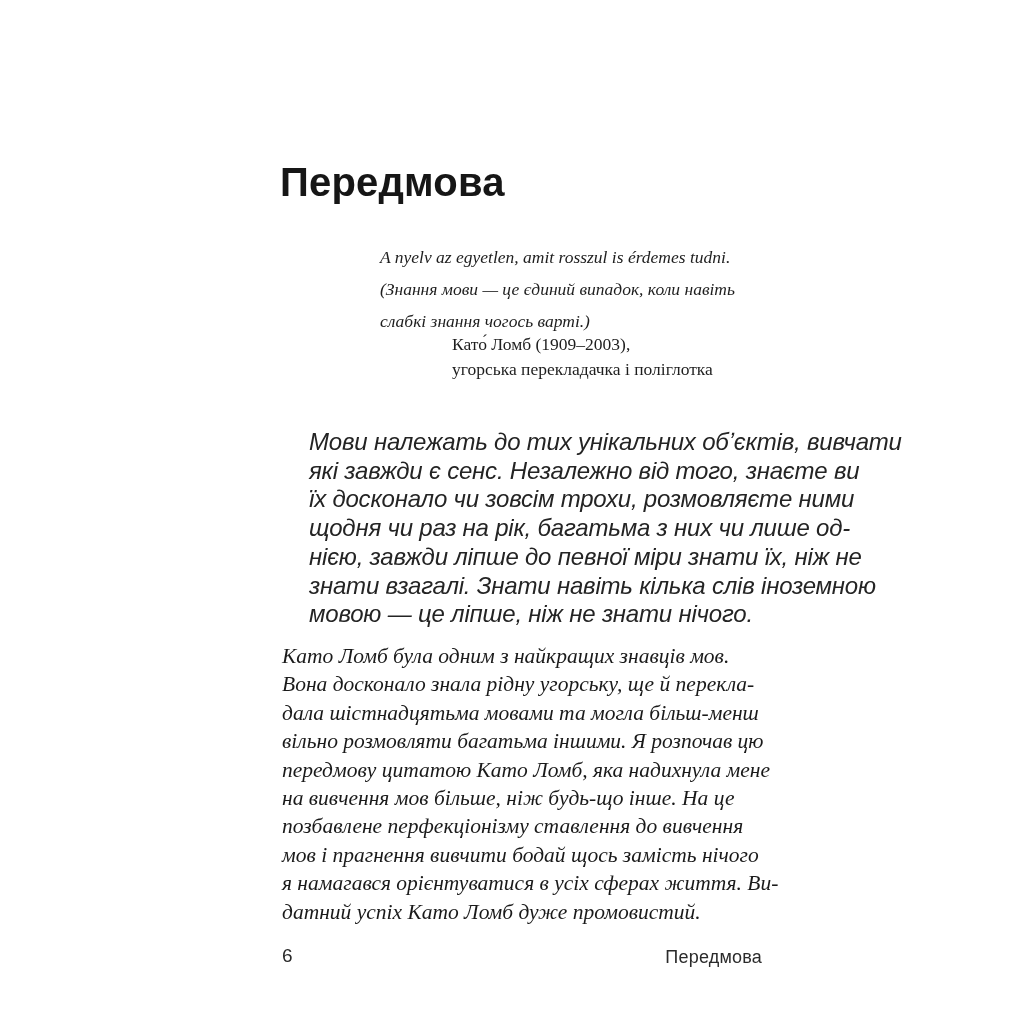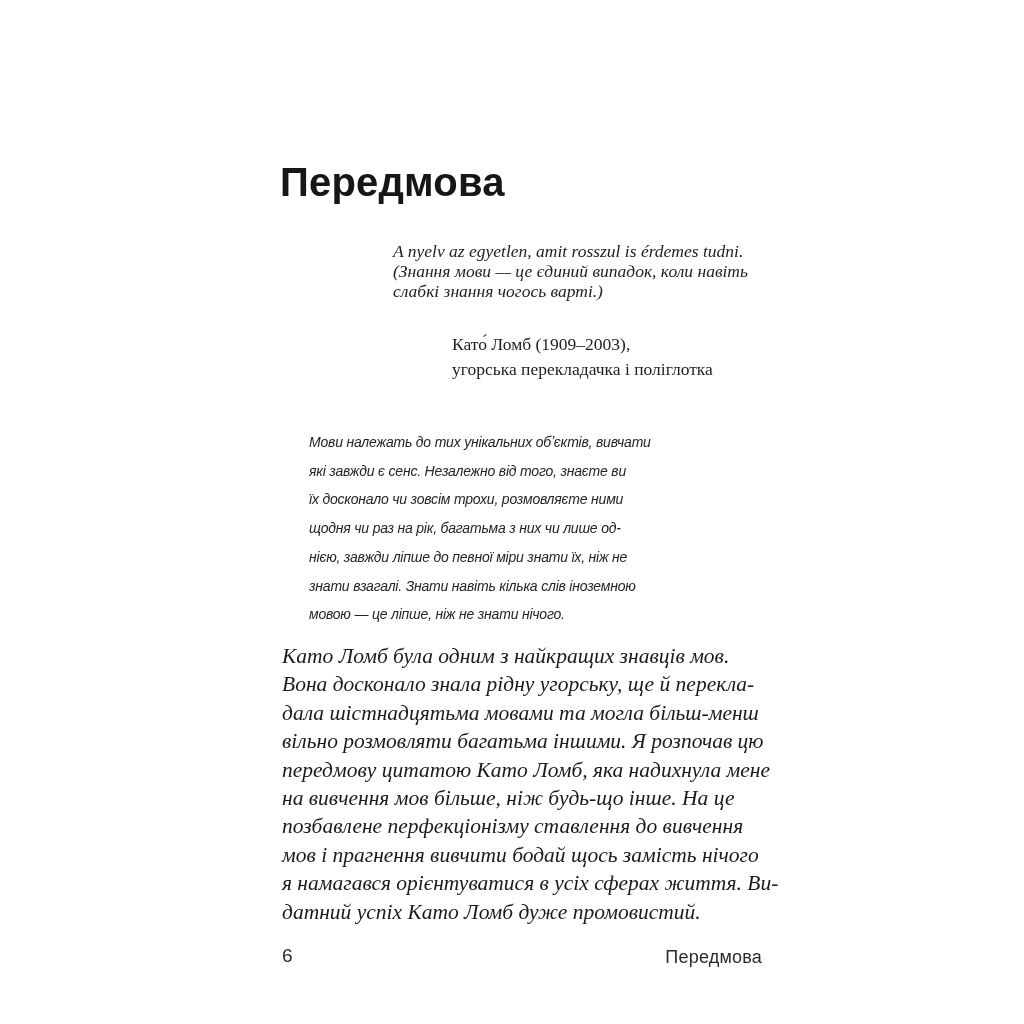--- a/index.html
+++ b/index.html
@@ -22,26 +22,26 @@
     font-family: "Liberation Sans", "DejaVu Sans", sans-serif;
     font-weight: 700;
     font-size: 40px;
     line-height: 48px;
     letter-spacing: 0.2px;
     color: #161616;
     white-space: pre-line;
   }
   .epigraph-quote {
     position: absolute;
-    left: 393px;
+    left: 380px;
     top: 241px;
     font-family: "Liberation Serif", "DejaVu Serif", serif;
     font-style: italic;
     font-size: 17.5px;
-    line-height: 20px;
+    line-height: 32px;
     color: #1e1e1e;
     white-space: pre-line;
   }
   .epigraph-attribution {
     position: absolute;
     left: 452px;
     top: 319px;
     font-family: "Liberation Serif", "DejaVu Serif", serif;
     font-style: normal;
     font-size: 17.5px;
@@ -49,21 +49,21 @@
     color: #1e1e1e;
     white-space: pre-line;
     margin-top: 13px;
   }
   .lead-paragraph {
     position: absolute;
     left: 309px;
     top: 428px;
     font-family: "Liberation Sans", "DejaVu Sans", sans-serif;
     font-style: italic;
-    font-size: 14px;
+    font-size: 24px;
     line-height: 28.7px;
     letter-spacing: -0.2px;
     color: #242424;
     white-space: pre-line;
   }
   .body-paragraph {
     position: absolute;
     left: 282px;
     top: 642px;
     font-family: "Liberation Serif", "DejaVu Serif", serif;

